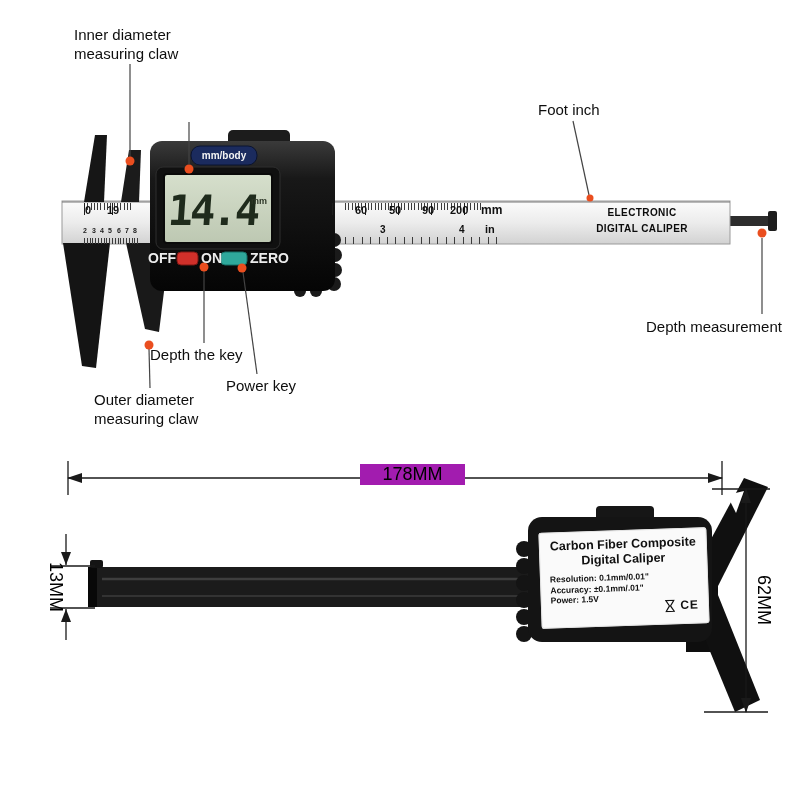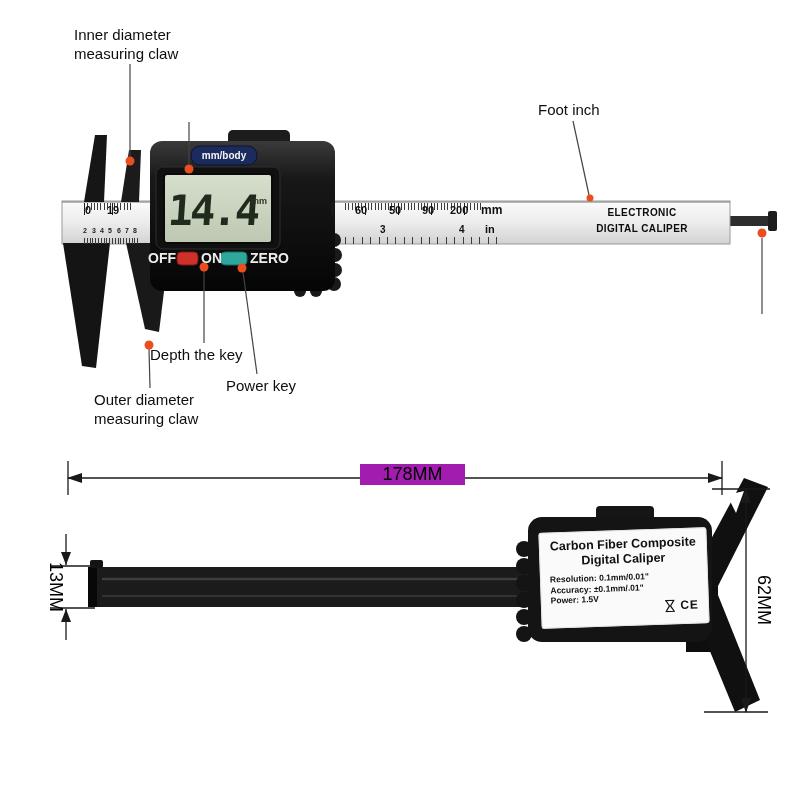--- a/index.html
+++ b/index.html
@@ -174,20 +174,21 @@
   <div class="btnlab" style="left:250px;top:252px;width:36px">ZERO</div>
 
   <div id="brand">
     <div>ELECTRONIC</div>
     <div>DIGITAL CALIPER</div>
   </div>
 
   <div class="lab" style="left:74px;top:25px;width:116px">Inner diameter
 measuring claw</div>
   <div class="lab left" style="left:538px;top:100px;width:90px">Foot inch</div>
+  <div class="lab left" style="left:646px;top:317px;width:150px">Depth measurement</div>
   <div class="lab" style="left:150px;top:345px;width:110px">Depth the key</div>
   <div class="lab" style="left:226px;top:376px;width:72px">Power key</div>
   <div class="lab" style="left:94px;top:390px;width:120px">Outer diameter
 measuring claw</div>
 
   <div class="dim" id="dim-length">178MM</div>
   <div class="dim" id="dim-beam-height">13MM</div>
   <div class="dim" id="dim-body-height">62MM</div>
 
   <div id="back-label">

